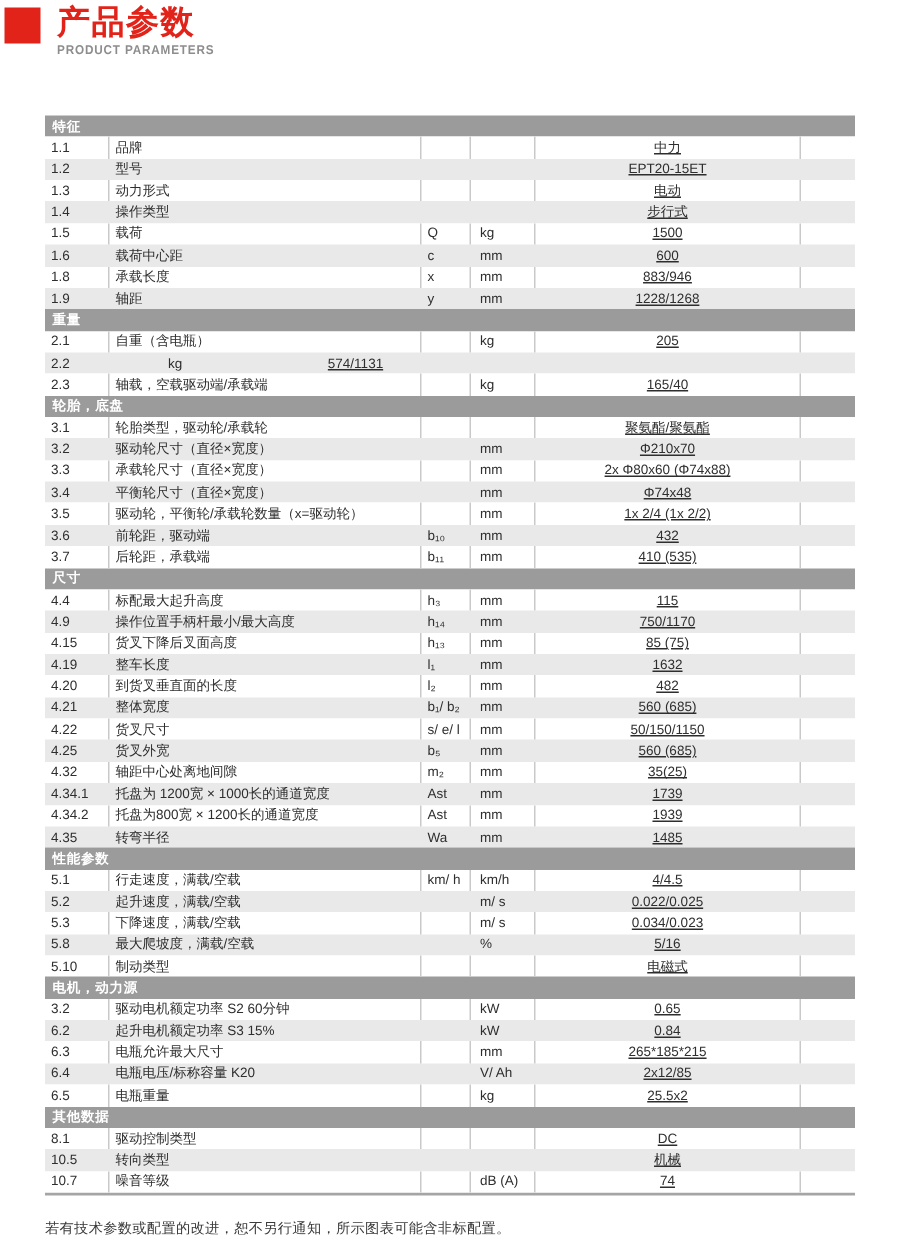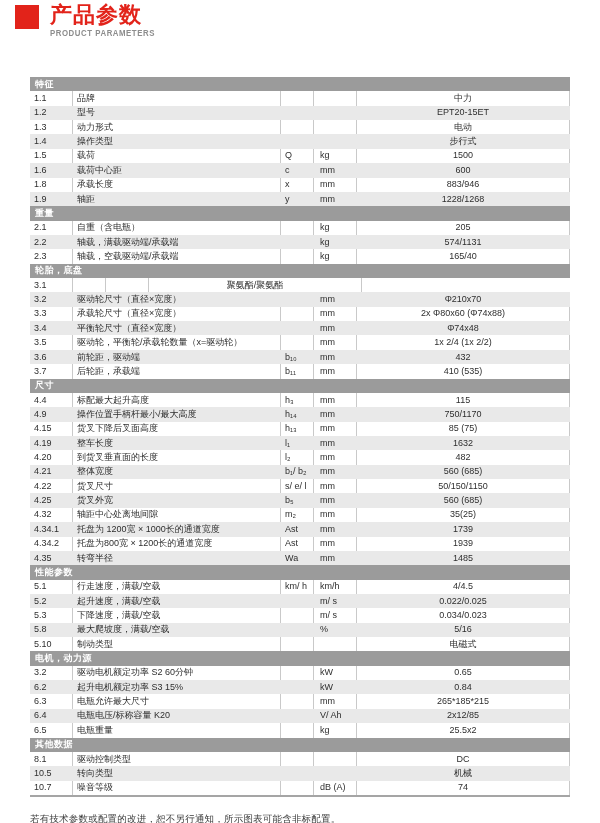--- a/index.html
+++ b/index.html
@@ -14,21 +14,21 @@
   *{margin:0;padding:0;box-sizing:border-box;}
   html,body{width:600px;height:823px;}
   body{
     position:relative;
     background:#ffffff;
     font-family:"Liberation Sans","DejaVu Sans",sans-serif;
     color:var(--text);
     overflow:hidden;
   }
   
-  .page-header{position:absolute;left:12px;top:0;width:576px;height:45px;}
+  .page-header{position:absolute;left:0;top:0;width:576px;height:45px;}
   .accent-square{
     position:absolute;left:3px;top:5px;width:24px;height:24px;
     background:var(--accent);
   }
   .title-stack{position:absolute;left:38px;top:3px;}
   .page-title{
     font-size:22px;font-weight:bold;color:var(--accent);
     letter-spacing:1px;line-height:24px;
   }
   .page-subtitle{
@@ -46,21 +46,21 @@
     background:var(--section-bg);color:#ffffff;font-weight:bold;
     padding-left:5px;letter-spacing:0.5px;
   }
   .row{background:#ffffff;}
   .row.striped{background:var(--stripe);}
   .cell{height:100%;display:flex;align-items:center;overflow:hidden;white-space:nowrap;}
   .cell.idx{width:42px;padding-left:4px;}
   .cell.label{width:208px;padding-left:4px;}
   .cell.symbol{width:33px;padding-left:4px;}
   .cell.unit{width:43px;padding-left:6px;}
-  .cell.value{width:214px;justify-content:center;text-align:right;}
+  .cell.value{width:178px;justify-content:center;text-align:right;text-decoration:underline;}
   
   .row .cell.label,.row .cell.symbol,.row .cell.unit,.row .cell.value{
     border-left:1px solid var(--cell-border);
   }
   .row .cell.value{border-right:1px solid var(--cell-border);}
   .row.striped .cell{border-color:transparent !important;}
   
   .footer-note{
     position:absolute;left:30px;top:801px;width:560px;
     font-size:9.5px;color:#3a3a3a;letter-spacing:0.2px;margin-top:12px;
@@ -138,35 +138,35 @@
     <div class="bar section-header">重量</div>
     <div class="bar row">
       <div class="cell idx">2.1</div>
       <div class="cell label">自重（含电瓶）</div>
       <div class="cell symbol"></div>
       <div class="cell unit">kg</div>
       <div class="cell value">205</div>
     </div>
     <div class="bar row striped">
       <div class="cell idx">2.2</div>
-      <div class="cell label">轴载，满载驱动端/承载端</div>
       <div class="cell symbol"></div>
       <div class="cell unit">kg</div>
       <div class="cell value">574/1131</div>
     </div>
     <div class="bar row">
       <div class="cell idx">2.3</div>
       <div class="cell label">轴载，空载驱动端/承载端</div>
       <div class="cell symbol"></div>
       <div class="cell unit">kg</div>
       <div class="cell value">165/40</div>
     </div>
     <div class="bar section-header">轮胎，底盘</div>
     <div class="bar row">
       <div class="cell idx">3.1</div>
+      <div class="cell label">轮胎类型，驱动轮/承载轮</div>
       <div class="cell symbol"></div>
       <div class="cell unit"></div>
       <div class="cell value">聚氨酯/聚氨酯</div>
     </div>
     <div class="bar row striped">
       <div class="cell idx">3.2</div>
       <div class="cell label">驱动轮尺寸（直径×宽度）</div>
       <div class="cell symbol"></div>
       <div class="cell unit">mm</div>
       <div class="cell value">Φ210x70</div>

